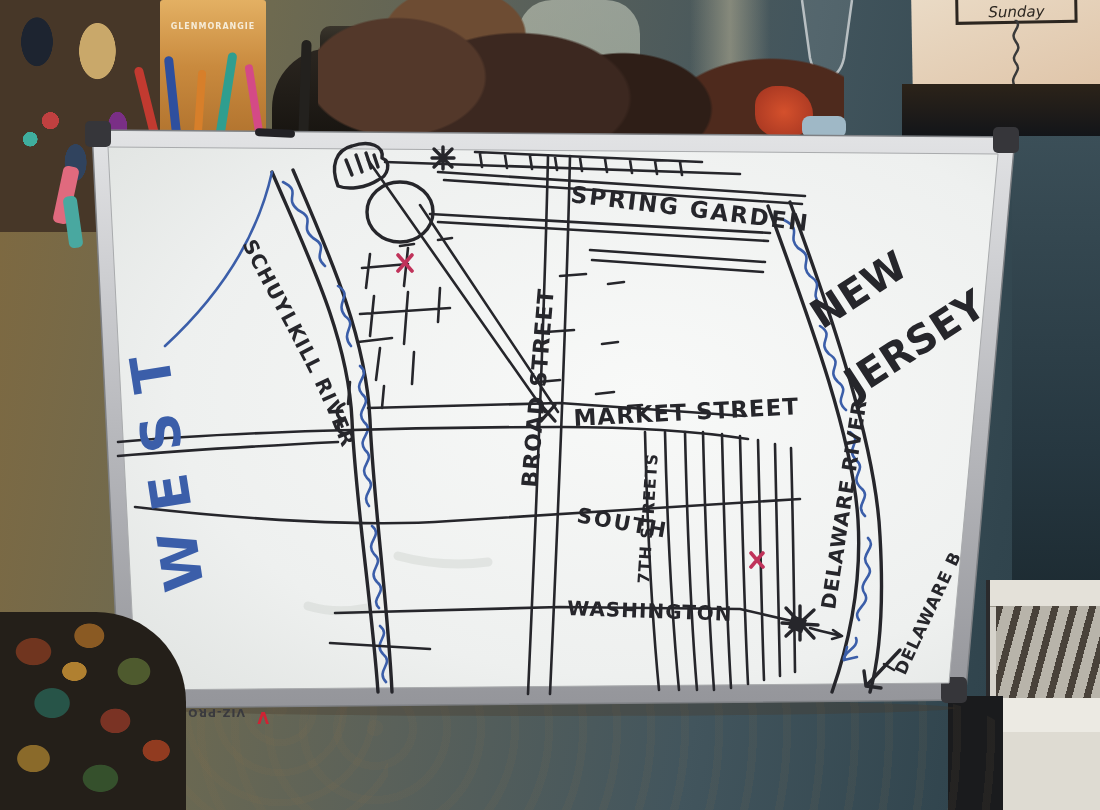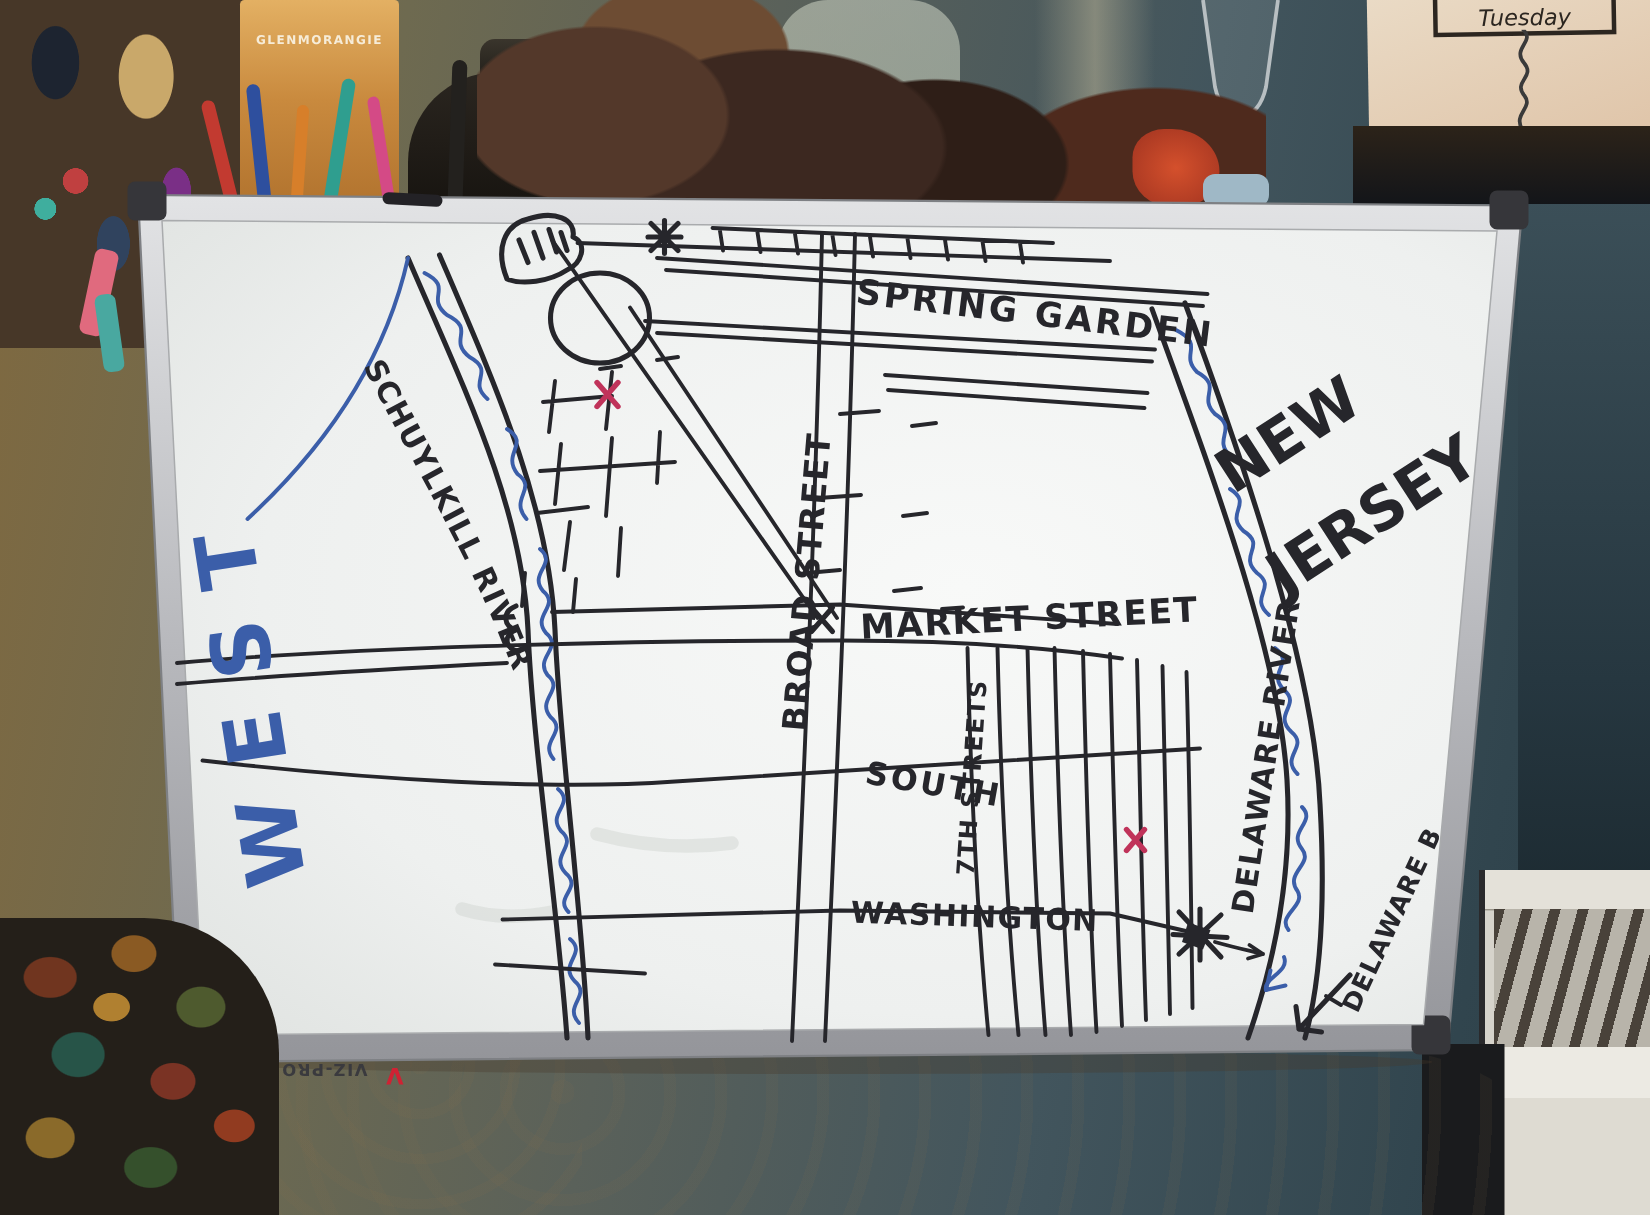--- a/index.html
+++ b/index.html
@@ -141,21 +141,21 @@
     <path d="M30,0 L38,58 Q42,76 55,78 Q68,76 72,58 L80,0" fill="rgba(220,225,225,.14)" stroke="#cdd2d4" stroke-width="2.5"></path>
     <path d="M55,78 L55,130 M38,134 Q55,124 72,134" fill="none" stroke="#cdd2d4" stroke-width="2.5"></path>
   </svg>
 
   <div class="jacket"></div>
   <div class="jacket-red"></div>
   <div class="jacket-blue"></div>
 
   <div class="paper-note">
     <div class="friday-box">
-      <span>Tuesday</span>
+      <span>Sunday</span>
     </div>
     <svg width="44" height="74" viewBox="0 0 44 74" style="position:absolute;left:80px;top:26px;">
       <path d="M24,0 c8,8 -8,12 0,22 c8,10 -8,12 0,22 c6,8 -8,12 -2,22" fill="none" stroke="#3a3a3a" stroke-width="2.5" stroke-linecap="round"></path>
     </svg>
   </div>
   <div class="dark-band"></div>
 
   <div class="radiator">
     <div class="rad-top"></div>
     <div class="rad-slots"></div>

